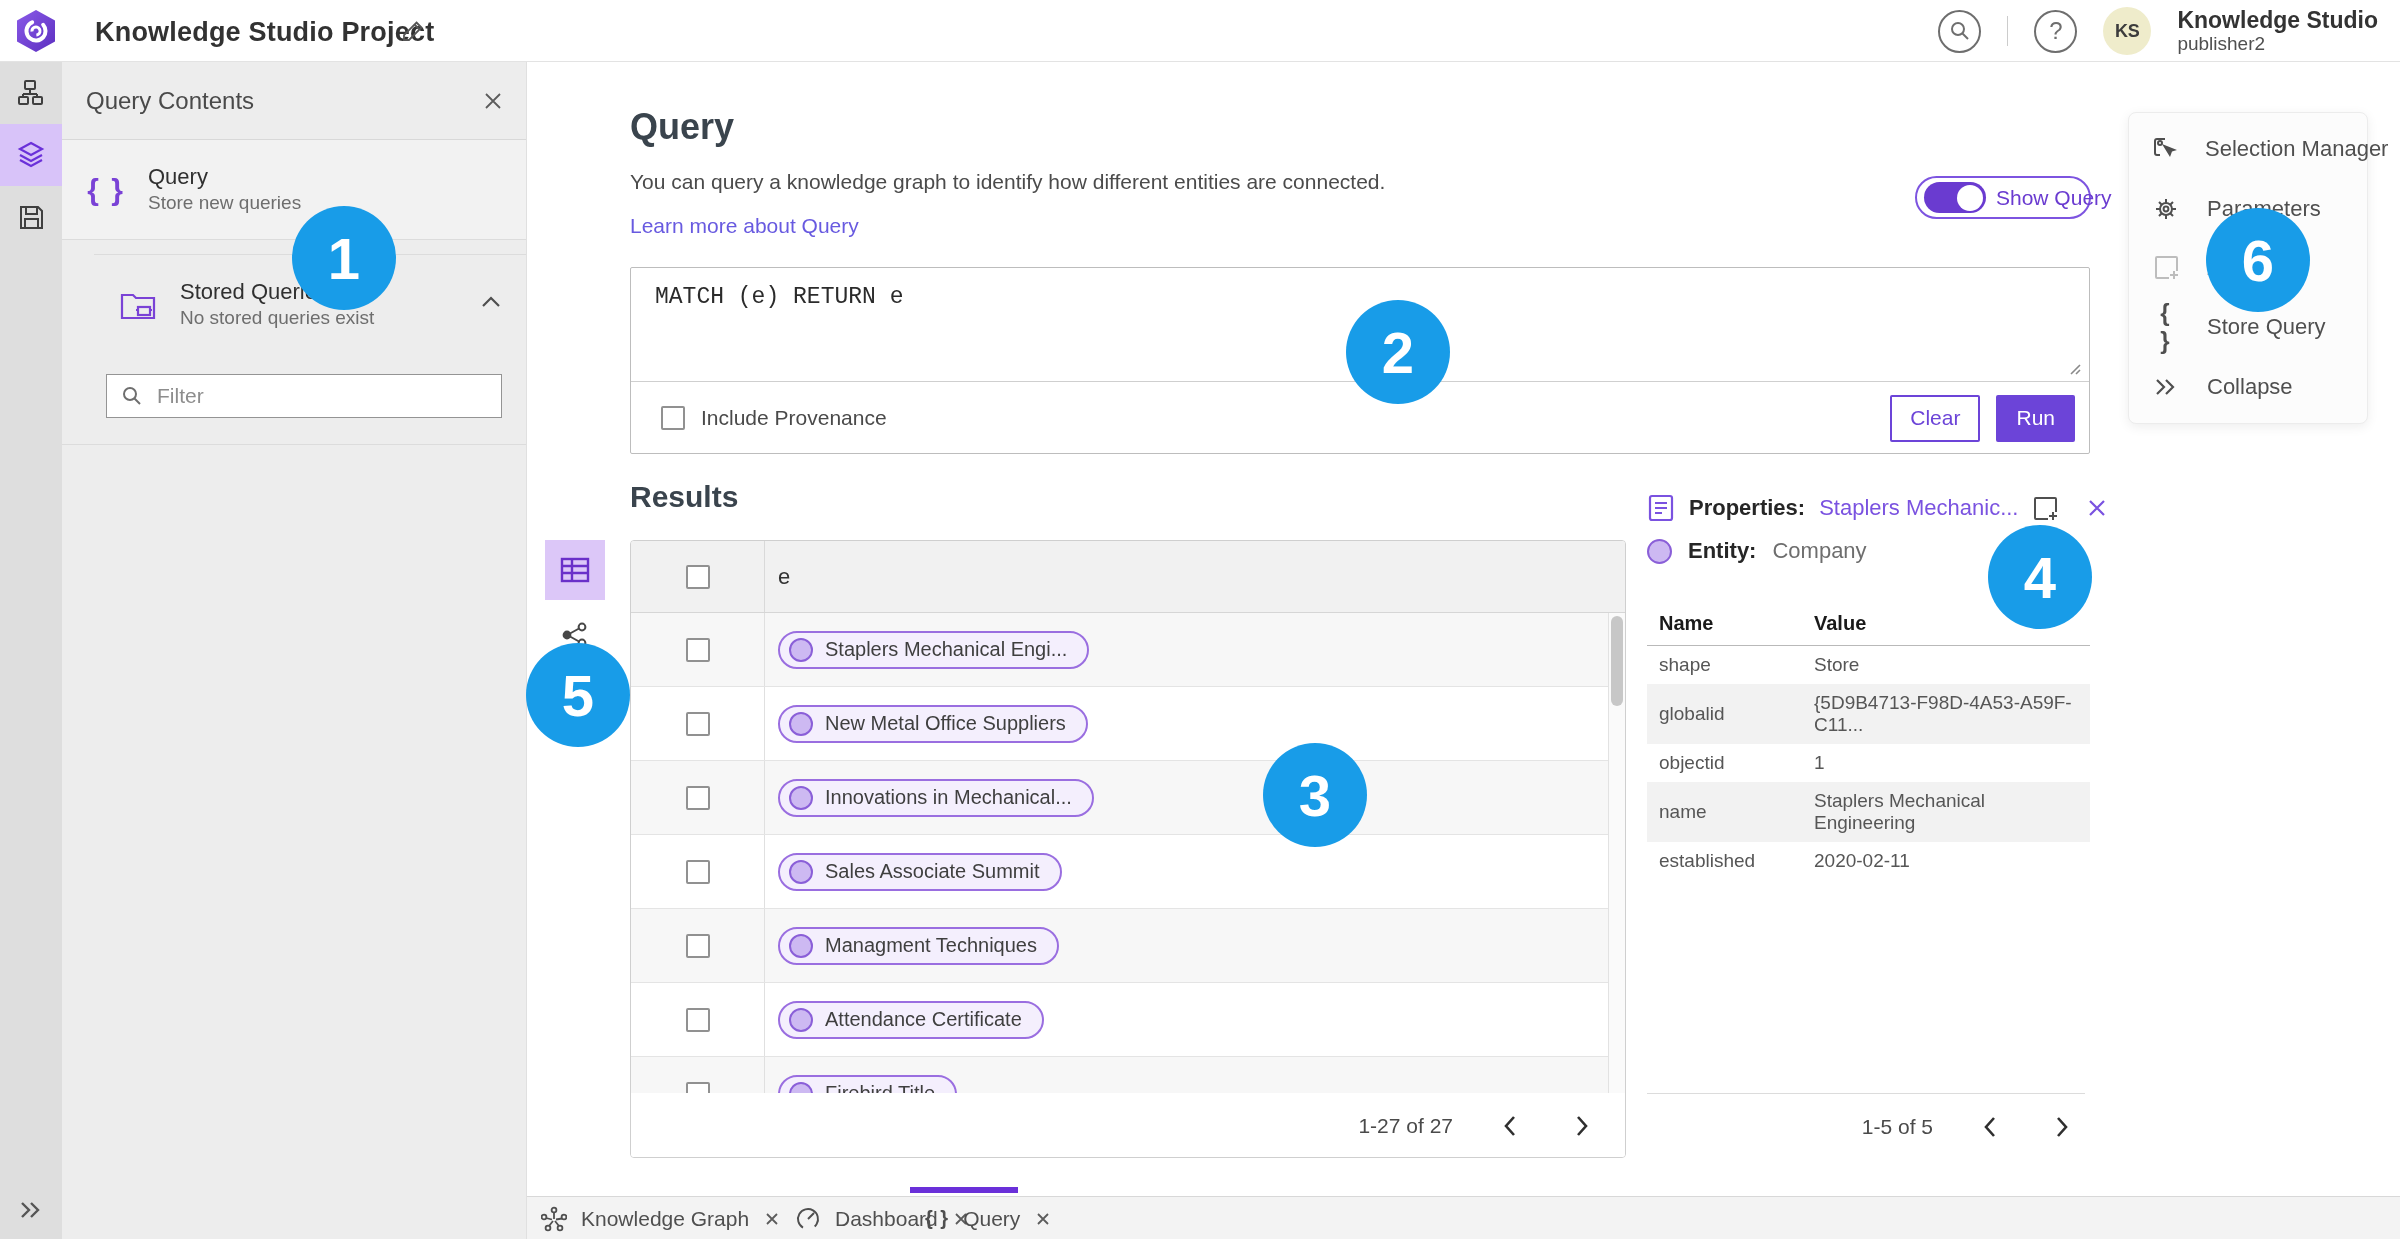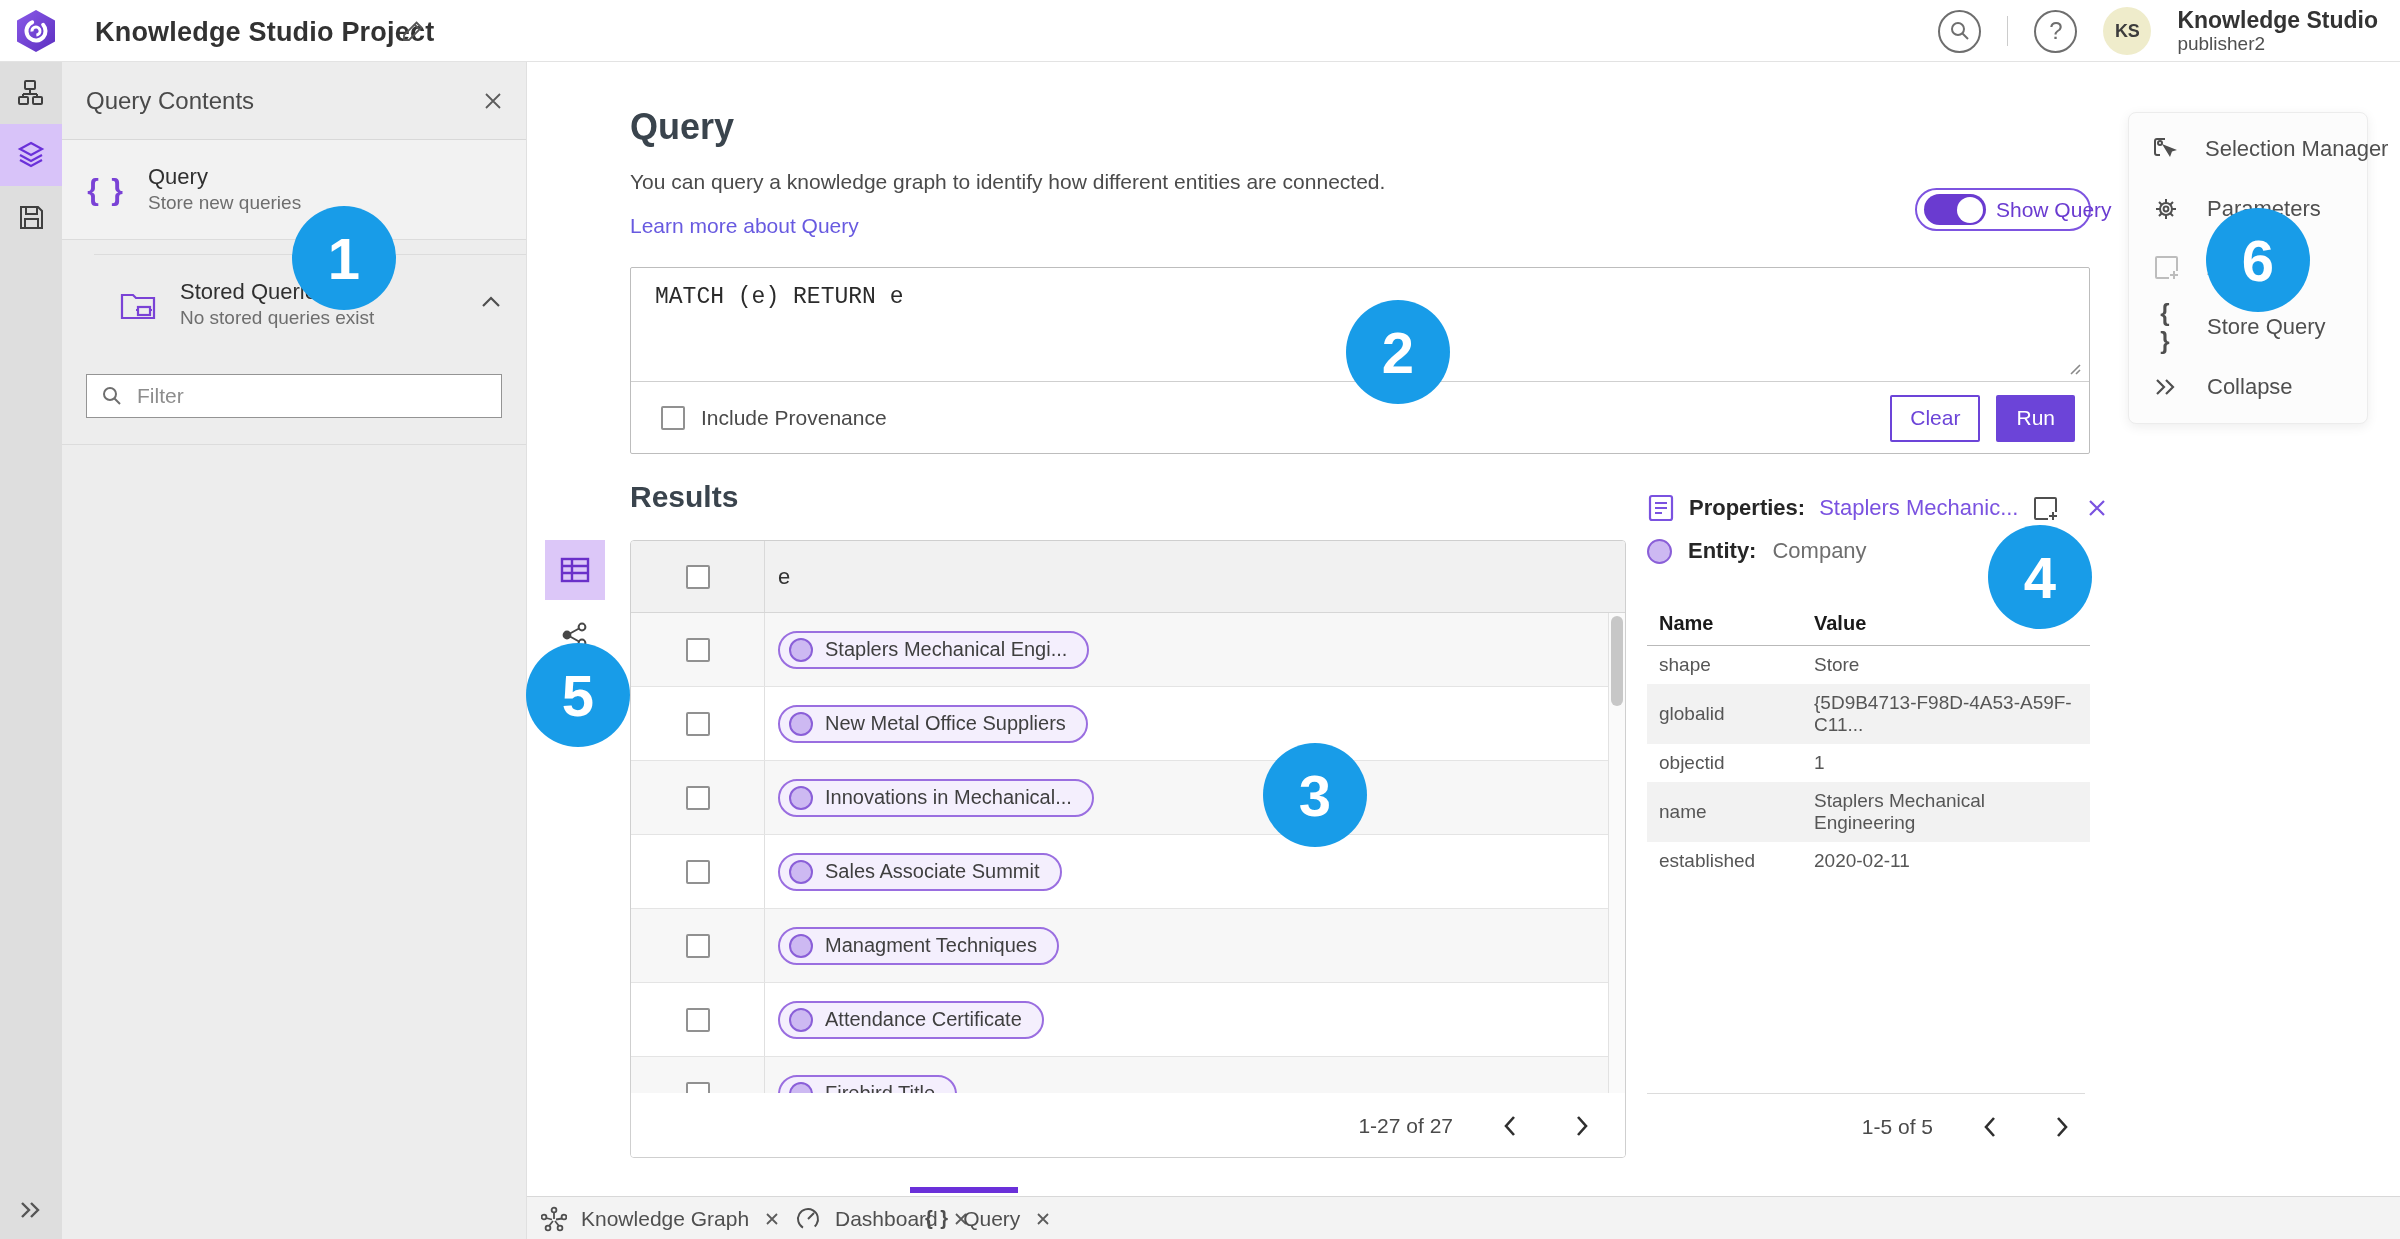--- a/index.html
+++ b/index.html
@@ -37,30 +37,30 @@
   .cp-item { position:relative; display:flex; align-items:center; gap:22px; padding:0 24px; height:100px; border-bottom:1px solid #dcdcdc; cursor:pointer; }
   .cp-item.query-item { background:#f2f2f2; }
   .cp-item.stored-item { margin-top:14px; border-top:1px solid #dcdcdc; background:#ededed; border-bottom:none;margin-left:32px; }
   .cp-icon { color:#7a42d6; flex:0 0 40px; display:flex; justify-content:center; }
   .braces-glyph { font-size:30px; font-weight:bold; color:#7a42d6; letter-spacing:2px; }
   .cp-text { display:flex; flex-direction:column; line-height:1.3; }
   .cp-title { font-size:22px; color:#303030; }
   .cp-sub { font-size:19px; color:#6e6e6e; }
   .cp-chevron { position:absolute; right:24px; top:40px; color:#4f4f4f; }
   .filter-wrap { padding:20px 24px 26px 24px; border-bottom:1px solid #dcdcdc; }
-  .filter-box { display:flex; align-items:center; gap:14px; background:#fff; border:1px solid #949494; height:44px; padding:0 14px; }
+  .filter-box { display:flex; align-items:center; gap:14px; background:#fff; border:1px solid #949494; height:44px; padding:0 14px;margin-left:20px; }
   .filter-box input { border:none; outline:none; font-size:21px; color:#333; width:100%; background:transparent; font-family:"Liberation Sans",sans-serif; }
   .filter-box input::placeholder { color:#8d8d8d; }
 
   
   .main-h1 { position:absolute; left:630px; top:106px; font-size:36px; font-weight:bold; color:#3a444d; }
   .main-desc { position:absolute; left:630px; top:170px; font-size:21px; color:#4b4b4b; }
   .learn-link { position:absolute; left:630px; top:214px; font-size:21px; color:#685ae0; cursor:pointer; }
 
-  .toggle-pill { position:absolute; left:1915px; top:188px; width:176px; height:43px; border:2px solid #7d54e0; border-radius:22px; display:flex; align-items:center; gap:10px; padding:0 12px 0 7px; cursor:pointer; background:#fff; }
+  .toggle-pill { position:absolute; left:1915px; top:176px; width:176px; height:43px; border:2px solid #7d54e0; border-radius:22px; display:flex; align-items:center; gap:10px; padding:0 12px 0 7px; cursor:pointer; background:#fff; }
   .switch { width:62px; height:31px; background:#6a3bd0; border-radius:16px; position:relative; flex:0 0 auto; }
   .switch .knob { position:absolute; right:3px; top:2.5px; width:26px; height:26px; background:#fff; border-radius:50%; }
   .toggle-label { font-size:21px; color:#6a3bd0; white-space:nowrap; }
 
   .query-card { position:absolute; left:630px; top:267px; width:1460px; height:187px; border:1px solid #bdbdbd; background:#fff; border-radius:2px; }
   .query-edit { position:relative; height:114px; border-bottom:1px solid #cfcfcf; padding:16px 24px; font-family:"Liberation Mono","DejaVu Sans Mono",monospace; font-size:23px; color:#2b2b2b; cursor:text; }
   .resize-grip { position:absolute; right:8px; bottom:6px; color:#8a8a8a; }
   .query-footer { display:flex; align-items:center; height:72px; padding:0 14px 0 30px; }
   .prov-wrap { display:flex; align-items:center; gap:16px; }
   .cbx { width:24px; height:24px; border:2px solid #919191; background:#fff; border-radius:2px; appearance:none; -webkit-appearance:none; cursor:pointer; flex:0 0 auto; }

